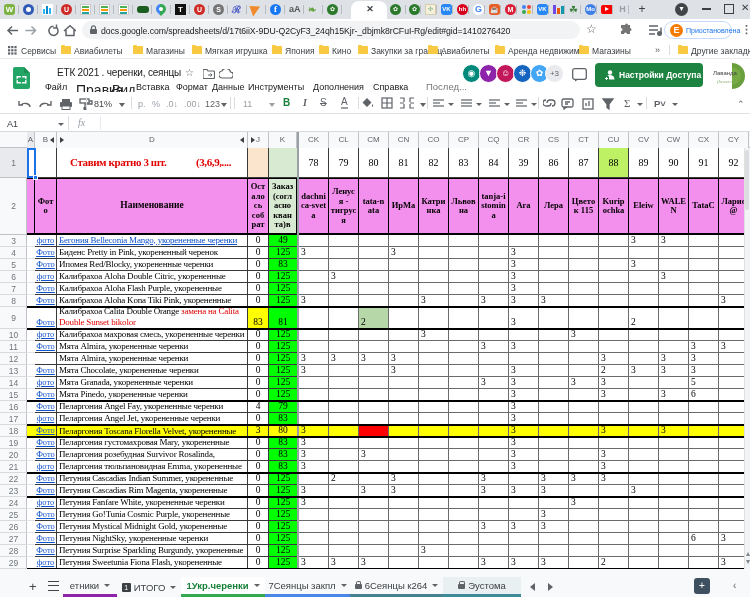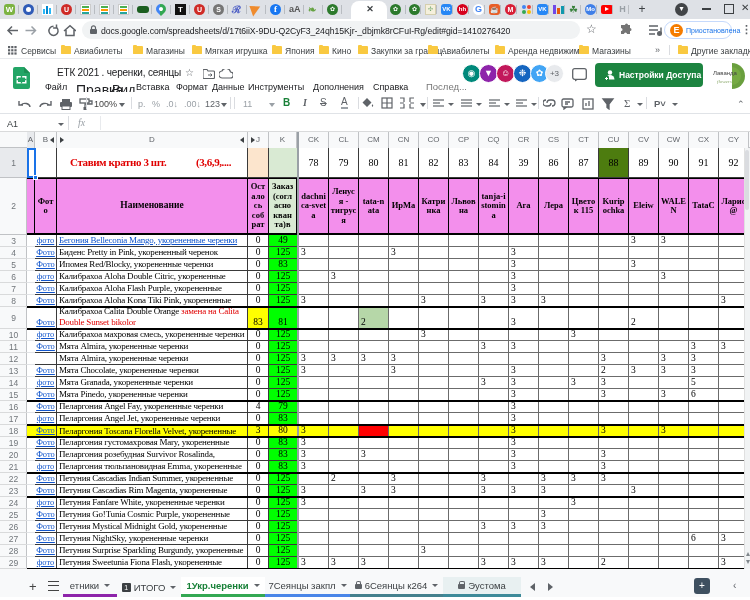--- a/index.html
+++ b/index.html
@@ -314,21 +314,21 @@
 <g fill="#5f6368">
 <rect x="42" y="4" width="12" height="5" rx="1"></rect>
       <rect x="44" y="1" width="8" height="3"></rect>
       <rect x="44" y="8" width="8" height="3.5" fill="#fff" stroke="#5f6368"></rect>
 <rect x="62" y="1" width="9" height="4" fill="none" stroke="#5f6368" stroke-width="1.3"></rect>
       <path d="M71 3 h3 v3 h-7 v3" stroke="#5f6368" fill="none" stroke-width="1.3"></path>
       <rect x="65.5" y="9" width="3" height="3"></rect>
 </g>
   </svg>
 <div class="ab" style="left:86px;top:97px;width:1px;height:12px;background:#dadce0;"></div>
-<div class="ab" style="left:94px;top:99px;font-size:9px;color:#444;">100%</div>
+<div class="ab" style="left:94px;top:99px;font-size:9px;color:#444;">81%</div>
 <div class="ab" style="left:119px;top:103px;border-left:3.5px solid transparent;border-right:3.5px solid transparent;border-top:4px solid #5f6368;width:0;height:0;"></div>
 <div class="ab" style="left:131px;top:97px;width:1px;height:12px;background:#dadce0;"></div>
 <div class="ab" style="left:138px;top:99px;font-size:9px;color:#9aa0a6;">р.</div>
 <div class="ab" style="left:152px;top:99px;font-size:9px;color:#9aa0a6;">%</div>
 <div class="ab" style="left:166px;top:99px;font-size:9px;color:#9aa0a6;">.0↓</div>
 <div class="ab" style="left:184px;top:99px;font-size:9px;color:#9aa0a6;">.00↓</div>
 <div class="ab" style="left:205px;top:99px;font-size:9px;color:#5f6368;">123</div>
 <div class="ab" style="left:221px;top:103px;border-left:3.5px solid transparent;border-right:3.5px solid transparent;border-top:4px solid #5f6368;width:0;height:0;"></div>
 <div class="ab" style="left:230px;top:97px;width:1px;height:12px;background:#dadce0;"></div>
 <div class="ab" style="left:234px;top:97px;width:1px;height:12px;background:#dadce0;"></div>
@@ -477,21 +477,21 @@
 <div class="ab ser" style="left:299px;top:148px;width:30px;height:30px;background:#fff;border-right:1px solid #3a3a3a;border-bottom:1px solid #3a3a3a;box-sizing:border-box;font:10px 'Liberation Serif';color:#000;text-align:center;line-height:30px;">78</div>
 <div class="ab ser" style="left:329px;top:148px;width:30px;height:30px;background:#fff;border-right:1px solid #3a3a3a;border-bottom:1px solid #3a3a3a;box-sizing:border-box;font:10px 'Liberation Serif';color:#000;text-align:center;line-height:30px;">79</div>
 <div class="ab ser" style="left:359px;top:148px;width:30px;height:30px;background:#fff;border-right:1px solid #3a3a3a;border-bottom:1px solid #3a3a3a;box-sizing:border-box;font:10px 'Liberation Serif';color:#000;text-align:center;line-height:30px;">80</div>
 <div class="ab ser" style="left:389px;top:148px;width:30px;height:30px;background:#fff;border-right:1px solid #3a3a3a;border-bottom:1px solid #3a3a3a;box-sizing:border-box;font:10px 'Liberation Serif';color:#000;text-align:center;line-height:30px;">81</div>
 <div class="ab ser" style="left:419px;top:148px;width:30px;height:30px;background:#fff;border-right:1px solid #3a3a3a;border-bottom:1px solid #3a3a3a;box-sizing:border-box;font:10px 'Liberation Serif';color:#000;text-align:center;line-height:30px;">82</div>
 <div class="ab ser" style="left:449px;top:148px;width:30px;height:30px;background:#fff;border-right:1px solid #3a3a3a;border-bottom:1px solid #3a3a3a;box-sizing:border-box;font:10px 'Liberation Serif';color:#000;text-align:center;line-height:30px;">83</div>
 <div class="ab ser" style="left:479px;top:148px;width:30px;height:30px;background:#fff;border-right:1px solid #3a3a3a;border-bottom:1px solid #3a3a3a;box-sizing:border-box;font:10px 'Liberation Serif';color:#000;text-align:center;line-height:30px;">84</div>
 <div class="ab ser" style="left:509px;top:148px;width:30px;height:30px;background:#fff;border-right:1px solid #3a3a3a;border-bottom:1px solid #3a3a3a;box-sizing:border-box;font:10px 'Liberation Serif';color:#000;text-align:center;line-height:30px;">39</div>
 <div class="ab ser" style="left:539px;top:148px;width:30px;height:30px;background:#fff;border-right:1px solid #3a3a3a;border-bottom:1px solid #3a3a3a;box-sizing:border-box;font:10px 'Liberation Serif';color:#000;text-align:center;line-height:30px;">86</div>
 <div class="ab ser" style="left:569px;top:148px;width:30px;height:30px;background:#fff;border-right:1px solid #3a3a3a;border-bottom:1px solid #3a3a3a;box-sizing:border-box;font:10px 'Liberation Serif';color:#000;text-align:center;line-height:30px;">87</div>
-<div class="ab ser" style="left:599px;top:148px;width:30px;height:30px;background:#4d7c0f;border-right:1px solid #3a3a3a;border-bottom:1px solid #3a3a3a;box-sizing:border-box;font:10px 'Liberation Serif';color:#000;text-align:center;line-height:30px;">88</div>
+<div class="ab ser" style="left:599px;top:148px;width:30px;height:30px;background:#bef264;border-right:1px solid #3a3a3a;border-bottom:1px solid #3a3a3a;box-sizing:border-box;font:10px 'Liberation Serif';color:#000;text-align:center;line-height:30px;">88</div>
 <div class="ab ser" style="left:629px;top:148px;width:30px;height:30px;background:#fff;border-right:1px solid #3a3a3a;border-bottom:1px solid #3a3a3a;box-sizing:border-box;font:10px 'Liberation Serif';color:#000;text-align:center;line-height:30px;">89</div>
 <div class="ab ser" style="left:659px;top:148px;width:30px;height:30px;background:#fff;border-right:1px solid #3a3a3a;border-bottom:1px solid #3a3a3a;box-sizing:border-box;font:10px 'Liberation Serif';color:#000;text-align:center;line-height:30px;">90</div>
 <div class="ab ser" style="left:689px;top:148px;width:30px;height:30px;background:#fff;border-right:1px solid #3a3a3a;border-bottom:1px solid #3a3a3a;box-sizing:border-box;font:10px 'Liberation Serif';color:#000;text-align:center;line-height:30px;">91</div>
 <div class="ab ser" style="left:719px;top:148px;width:30px;height:30px;background:#fff;border-right:1px solid #3a3a3a;border-bottom:1px solid #3a3a3a;box-sizing:border-box;font:10px 'Liberation Serif';color:#000;text-align:center;line-height:30px;">92</div>
 <div class="ab ser" style="left:27px;top:178px;width:8px;height:57px;background:#f38fec;border-right:1px solid #000;border-top:1px solid #000;border-bottom:2px solid #000;box-sizing:border-box;font-weight:bold;font-size:8.5px;line-height:9.5px;color:#000;text-align:center;display:flex;align-items:center;justify-content:center;overflow:hidden;"></div>
 <div class="ab ser" style="left:35px;top:178px;width:22px;height:57px;background:#f38fec;border-right:1px solid #000;border-top:1px solid #000;border-bottom:2px solid #000;box-sizing:border-box;font-weight:bold;font-size:8.5px;line-height:9.5px;color:#000;text-align:center;display:flex;align-items:center;justify-content:center;overflow:hidden;">Фот<br>о</div>
 <div class="ab ser" style="left:57px;top:178px;width:191px;height:57px;background:#f38fec;border-right:1px solid #000;border-top:1px solid #000;border-bottom:2px solid #000;box-sizing:border-box;font-weight:bold;font-size:8.5px;line-height:9.5px;color:#000;text-align:center;display:flex;align-items:center;justify-content:center;overflow:hidden;">
     <span style="font-size:9.5px">Наименование</span>
   </div>
 <div class="ab ser" style="left:248px;top:178px;width:21px;height:57px;background:#f38fec;border-right:1px solid #000;border-top:1px solid #000;border-bottom:2px solid #000;box-sizing:border-box;font-weight:bold;font-size:8.5px;line-height:9.5px;color:#000;text-align:center;display:flex;align-items:center;justify-content:center;overflow:hidden;">Ост<br>ало<br>сь<br>соб<br>рат</div>

